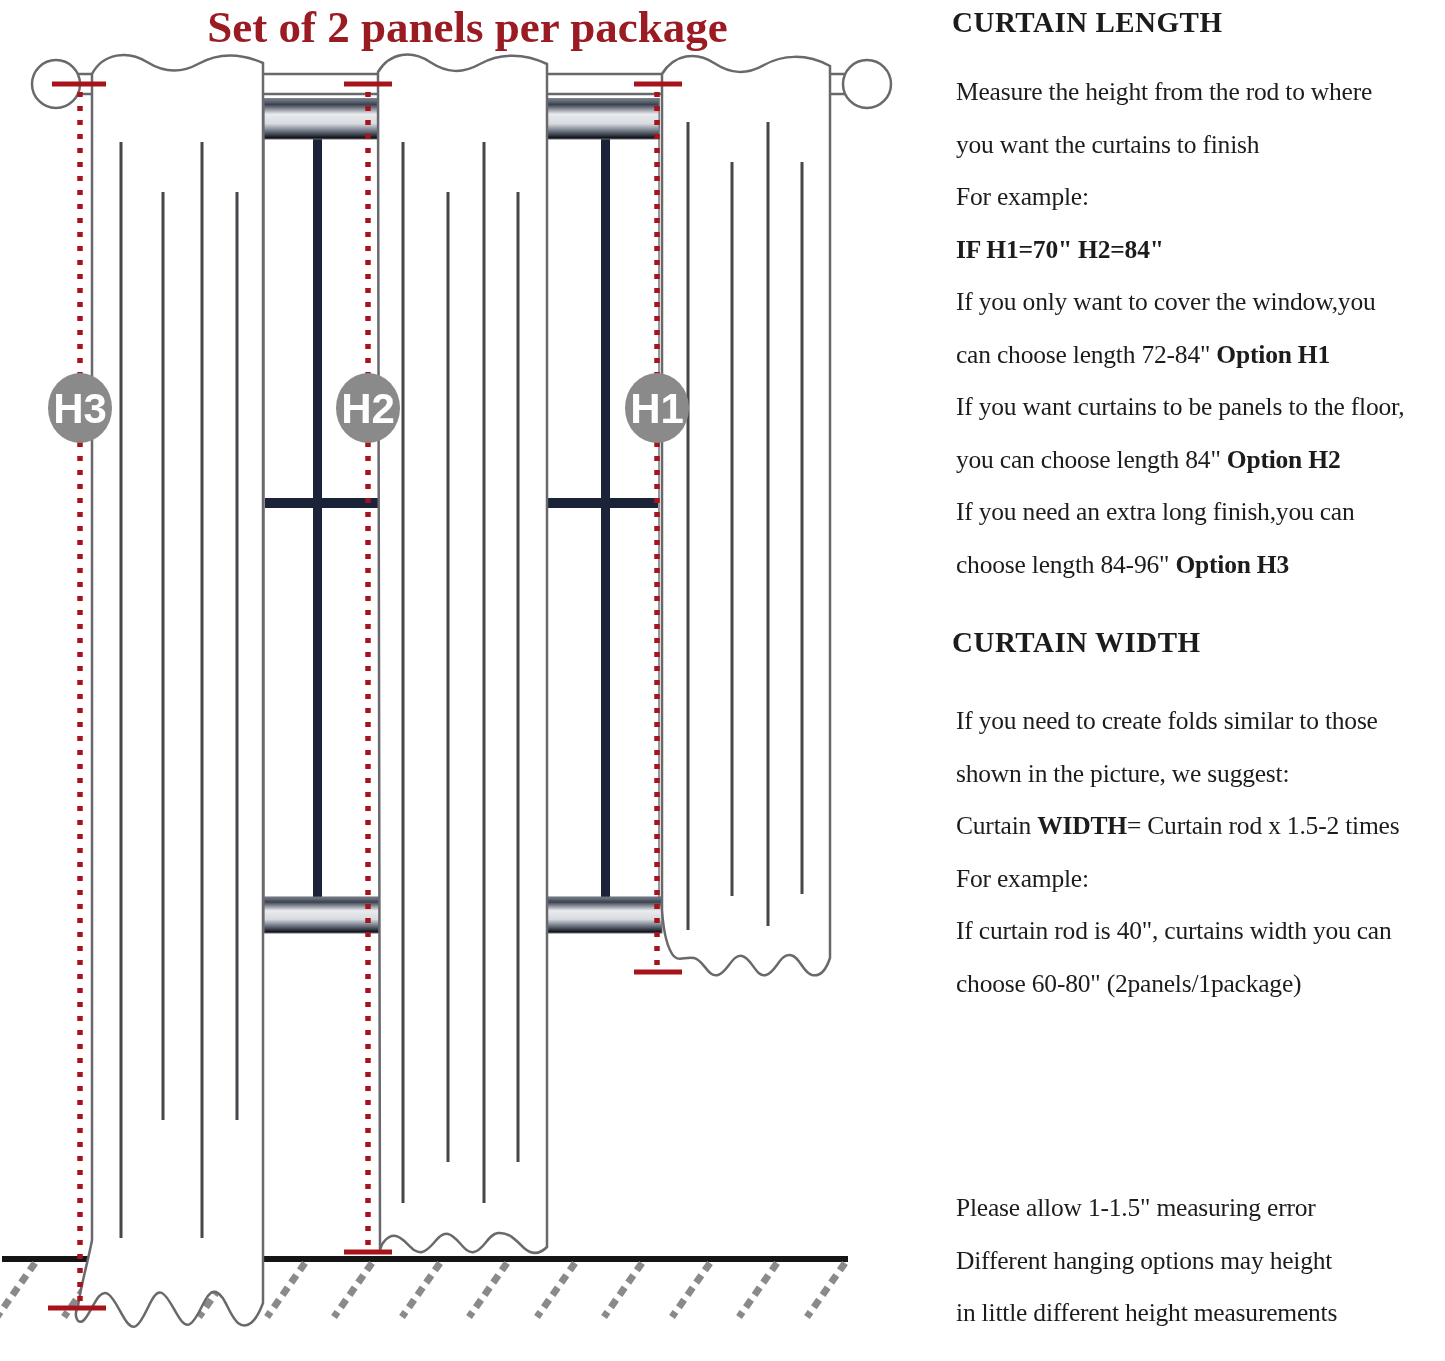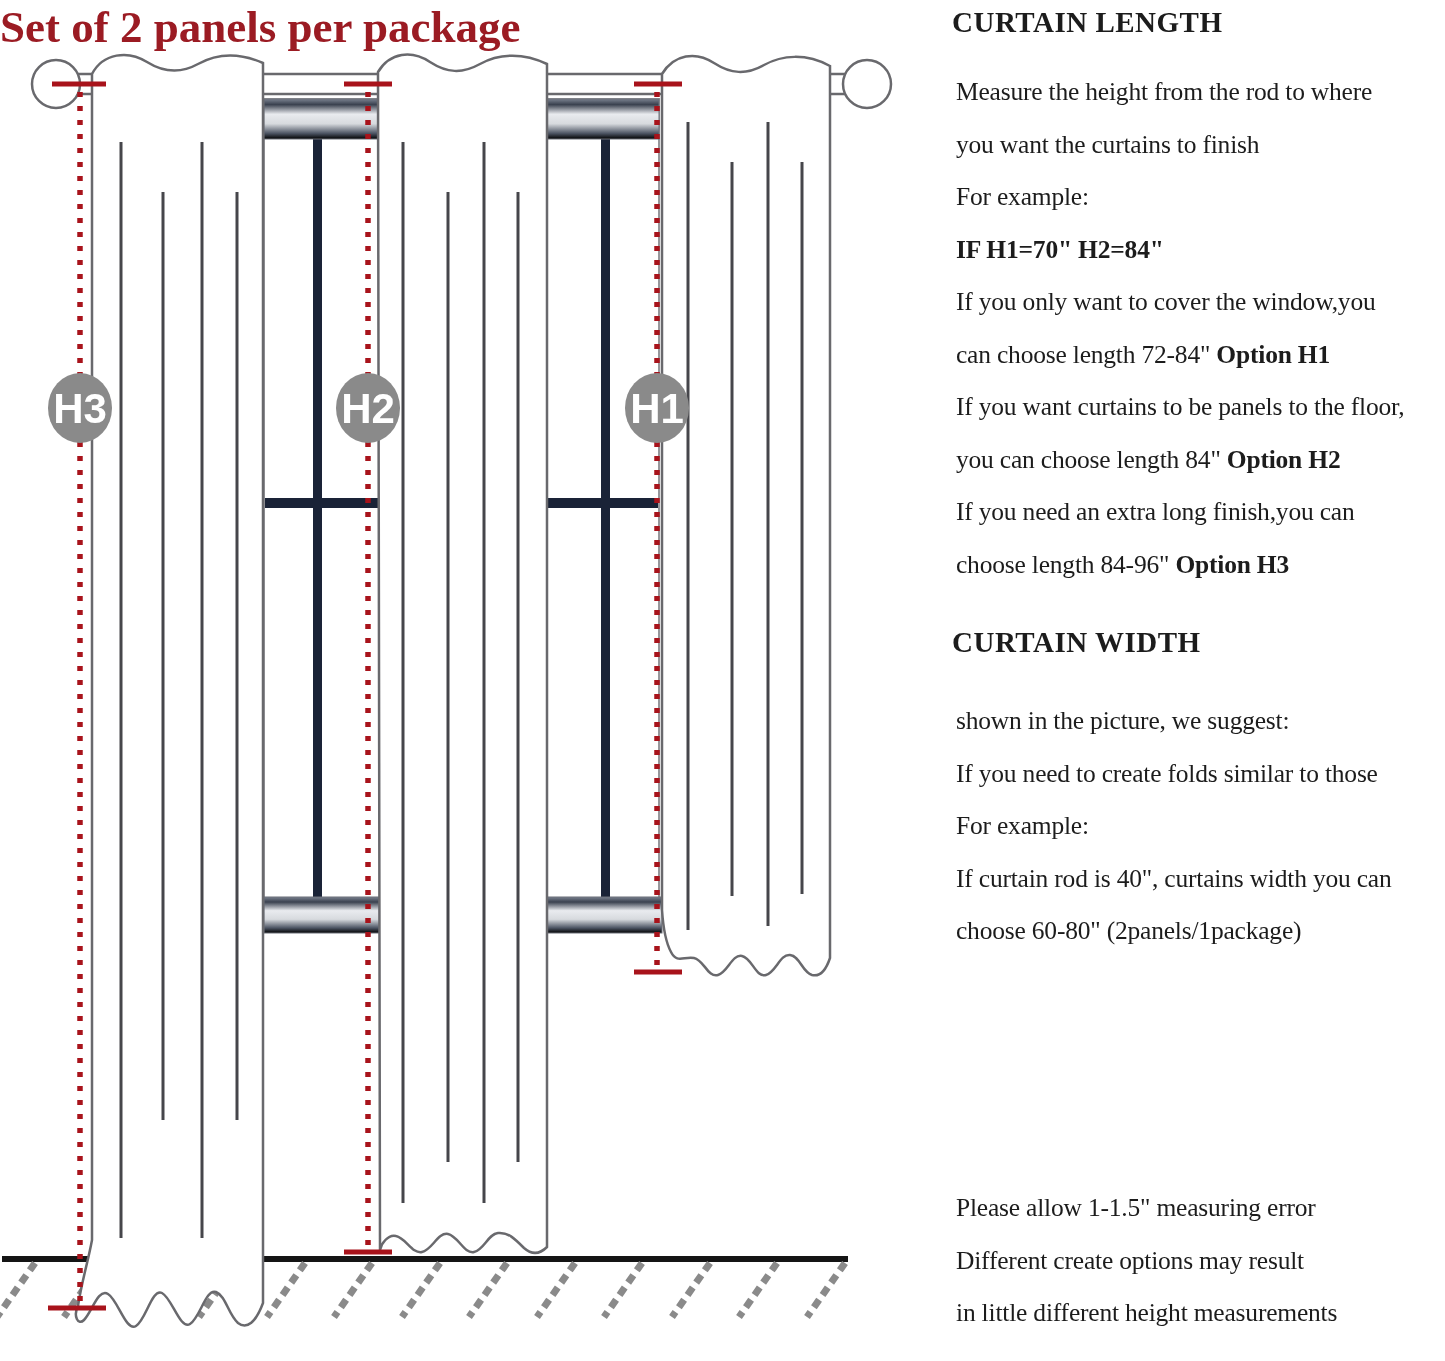--- a/index.html
+++ b/index.html
@@ -1,21 +1,21 @@
 <!DOCTYPE html>
 <html style="--title-red: #9b1b23; --measure-red: #a8131b; --badge-gray: #8a8a8a; --window-navy: #1a2337;"><head>
 <meta charset="utf-8">
 <style>
   html,body { margin:0; padding:0; background:#fff; }
   #canvas {
     position:relative; width:1445px; height:1361px; background:#fff;
     overflow:hidden; font-family:"Liberation Serif", serif; color:#1c1c1c;
   }
   .title {
-    position:absolute; left:0; top:1px; width:935px; text-align:left;
+    position:absolute; left:0; top:1px; width:935px; text-align:center;
     font-weight:bold; font-size:45px; letter-spacing:0px;
     color:var(--title-red,#9b1b23); white-space:nowrap;
   }
   #diagram { position:absolute; left:0; top:0; }
 
   
   .right-col { position:absolute; left:952px; top:0; width:493px; }
   .sec { position:absolute; left:0; width:493px; }
   .sec-length { top:0; }
   .sec-width  { top:620px; }
@@ -186,30 +186,31 @@
         <p class="line">If you want curtains to be panels to the floor,</p>
         <p class="line"><span>you can choose length 84" </span><b>Option H2</b></p>
         <p class="line">If you need an extra long finish,you can</p>
         <p class="line"><span>choose length 84-96" </span><b>Option H3</b></p>
       </div>
     </div>
 
     <div class="sec sec-width">
       <h2>CURTAIN WIDTH</h2>
       <div class="body">
+        <p class="line">If you need to create folds similar to those</p>
         <p class="line">shown in the picture, we suggest:</p>
-        <p class="line">If you need to create folds similar to those</p>
+        <p class="line"><span>Curtain </span><b>WIDTH</b><span>= Curtain rod x 1.5-2 times</span></p>
         <p class="line">For example:</p>
         <p class="line">If curtain rod is 40", curtains width you can</p>
         <p class="line">choose 60-80" (2panels/1package)</p>
       </div>
     </div>
 
     <div class="sec sec-note">
       <div class="body">
         <p class="line">Please allow 1-1.5" measuring error</p>
-        <p class="line">Different create options may result</p>
+        <p class="line">Different hanging options may height</p>
         <p class="line">in little different height measurements</p>
       </div>
     </div>
 
   </div>
 </div>
 
 </body></html>

